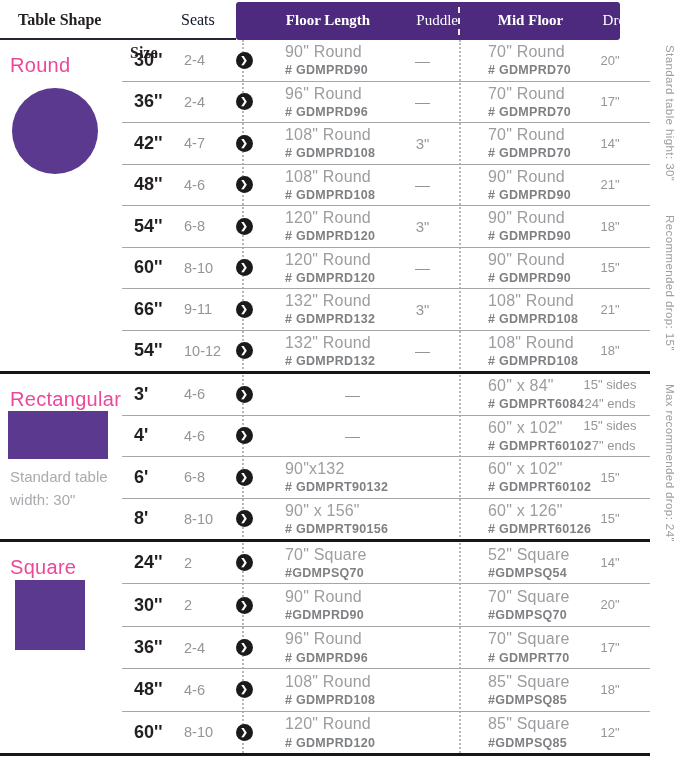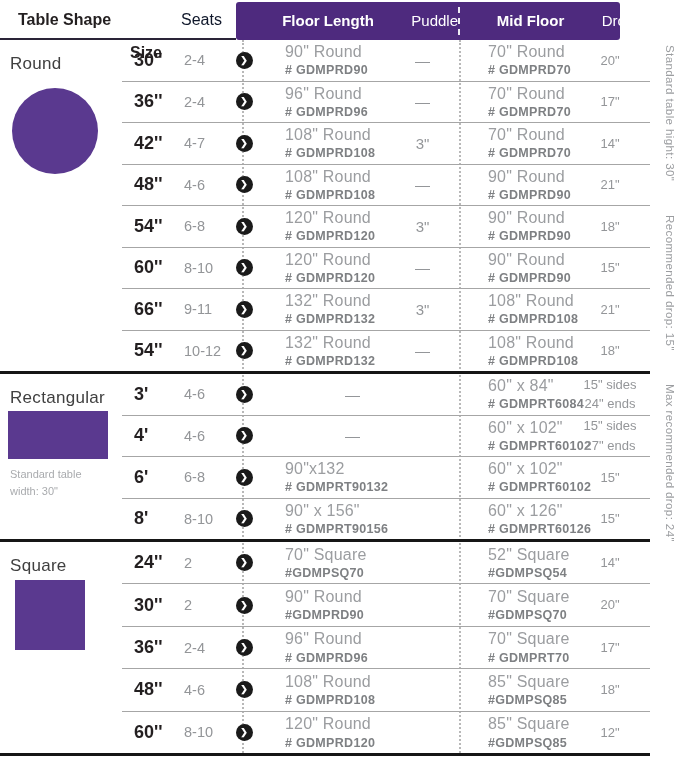--- a/index.html
+++ b/index.html
@@ -9,21 +9,21 @@
     --gray-meas:#9b9da0;
     --gray-sku:#7e8083;
     --row-line:#a6a6a6;
     --section-line:#161616;
   }
   html,body{margin:0;padding:0;background:#fff;}
   body{font-family:"Liberation Sans", sans-serif;}
   .page{position:relative;width:679px;height:759px;background:#fff;overflow:hidden;}
 
   
-  .header{position:relative;height:40px;}
+  .header{position:relative;height:40px;font-family:Liberation Serif, serif;}
   .h-underline{position:absolute;left:0;top:38px;width:236px;height:2px;background:#2a2438;}
   .h-label{position:absolute;top:11px;font-size:16px;color:var(--dark-text);font-weight:bold;white-space:nowrap;}
   .h-shape{left:18px;}
   .h-size{left:130px;margin-top:33px;}
   .h-seats{left:181px;color:#0f172a;font-weight:normal;}
   .h-purple{position:absolute;left:236px;top:2px;width:384px;height:38px;background:var(--purple);border-radius:3px;}
   .hp{position:absolute;top:10px;font-size:15px;color:#fff;text-align:center;white-space:nowrap;}
   .hp-floor{left:32px;width:120px;font-weight:bold;}
   .hp-puddle{left:152px;width:70px;text-align:right;}
   .hp-dash{position:absolute;left:222px;top:5px;height:28px;border-left:2px dashed rgba(255,255,255,0.9);}
@@ -35,25 +35,25 @@
   .dot-a{left:242px;}
   .dot-b{left:459px;}
 
   
   .section{position:relative;width:650px;border-bottom:3px solid var(--section-line);z-index:2;}
   .sec-round{height:331px;}
   .sec-rect{height:165px;}
   .sec-square{height:211px;}
 
   .shape-col{position:absolute;left:0;top:0;width:122px;height:100%;}
-  .shape-label{position:absolute;left:10px;top:14px;font-size:17px;color:#404040;letter-spacing:0.3px;}
+  .shape-label{position:absolute;left:10px;top:14px;font-size:20px;color:#ec4899;letter-spacing:0.3px;}
   .swatch-circle{position:absolute;left:12px;top:48px;width:86px;height:86px;border-radius:50%;background:var(--shape-purple);}
   .swatch-rect{position:absolute;left:8px;top:37px;width:100px;height:48px;background:var(--shape-purple);}
   .swatch-square{position:absolute;left:15px;top:38px;width:70px;height:70px;background:var(--shape-purple);}
-  .shape-note{position:absolute;left:10px;top:92px;font-size:11px;color:#a9abae;line-height:1.5;}
+  .shape-note{position:absolute;left:10px;top:92px;font-size:15px;color:#a9abae;line-height:1.5;}
 
   .rows{margin-left:122px;width:528px;height:100%;display:flex;flex-direction:column;}
   .row{flex:1;display:flex;align-items:center;position:relative;min-height:0;}
   .row + .row{border-top:1px solid var(--row-line);}
 
   .c{box-sizing:border-box;flex:none;}
   .c-size{width:56px;padding-left:12px;font-size:18px;font-weight:bold;color:var(--dark-text);}
   .c-seats{width:55px;padding-left:6px;font-size:14.5px;color:#939598;}
   .c-arrow{width:22px;display:flex;justify-content:center;}
   .arrow-circle{width:17px;height:17px;border-radius:50%;background:#1a1a1a;color:#fff;display:flex;align-items:center;justify-content:center;font-size:9px;font-weight:bold;line-height:1;}

